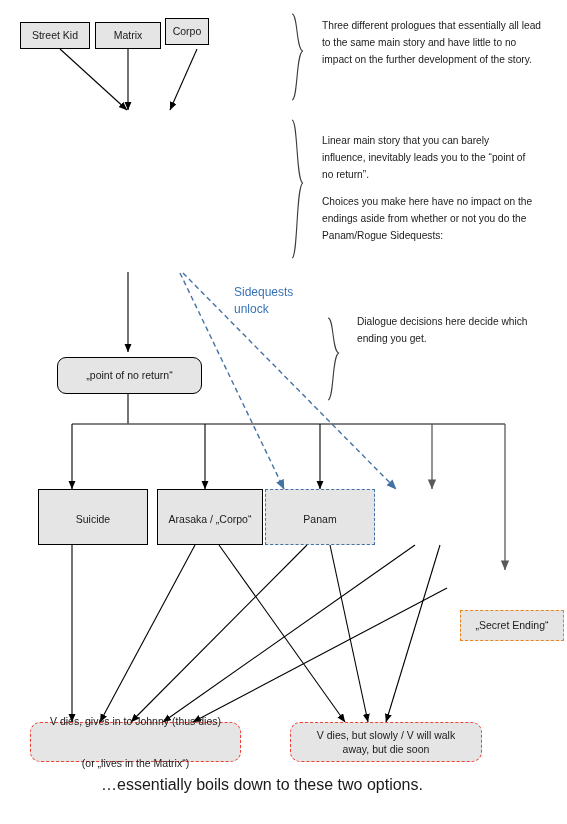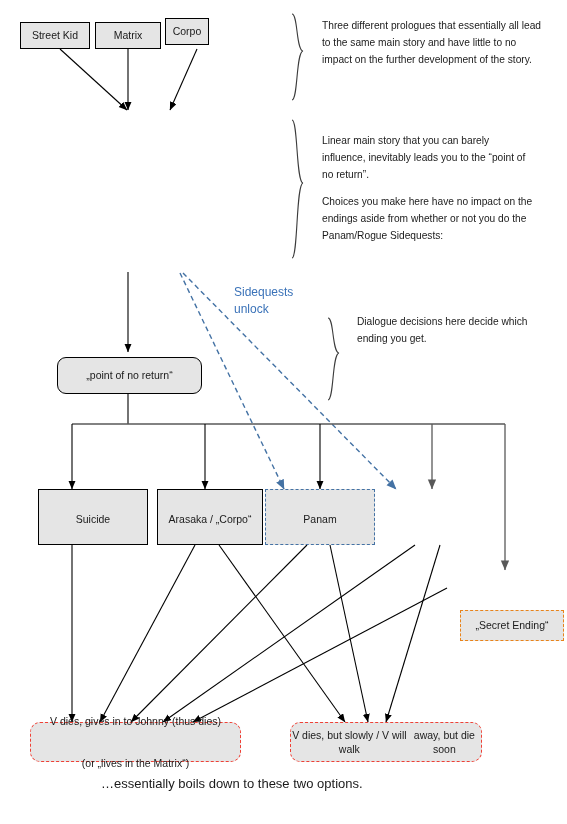--- a/index.html
+++ b/index.html
@@ -78,21 +78,21 @@
   .sq-label {
     position: absolute;
     font-size: 12px;
     line-height: 1.45;
     color: #3a72b8;
     z-index: 3;
     font-weight: 500;
   }
   .caption {
     position: absolute;
-    font-size: 13px;
+    font-size: 16px;
     color: #1a1a1a;
     z-index: 3;
   }
 </style>
 </head>
 <body>
 
 <div id="canvas">
 
   <svg id="wires" viewBox="0 0 567 824" xmlns="http://www.w3.org/2000/svg">
@@ -206,21 +206,21 @@
   </div>
 
   <div class="node dashed-orange" style="left:460px; top:570px; width:104px; height:31px;margin-top:40px;">
     <span>„Secret Ending“</span>
   </div>
 
   <div class="node dashed-red rounded-soft" style="left:30px; top:722px; width:211px; height:40px; flex-direction:column;gap:28px;">
     <span>V dies, gives in to Johnny (thus dies)</span>
     <span>(or „lives in the Matrix“)</span>
   </div>
-  <div class="node dashed-red rounded-soft" style="left:290px; top:722px; width:192px; height:40px; ">
+  <div class="node dashed-red rounded-soft" style="left:290px; top:722px; width:192px; height:40px; flex-direction:column;">
     <span>V dies, but slowly / V will walk</span>
     <span>away, but die soon</span>
   </div>
 
   <div class="note" style="left:322px; top:18px; width:220px;">
     <p>Three different prologues that essentially all lead to the same main story and have little to no impact on the further development of the story.</p>
   </div>
 
   <div class="note" style="left:322px; top:133px; width:212px;">
     <p>Linear main story that you can barely influence, inevitably leads you to the “point of no return”.</p>

